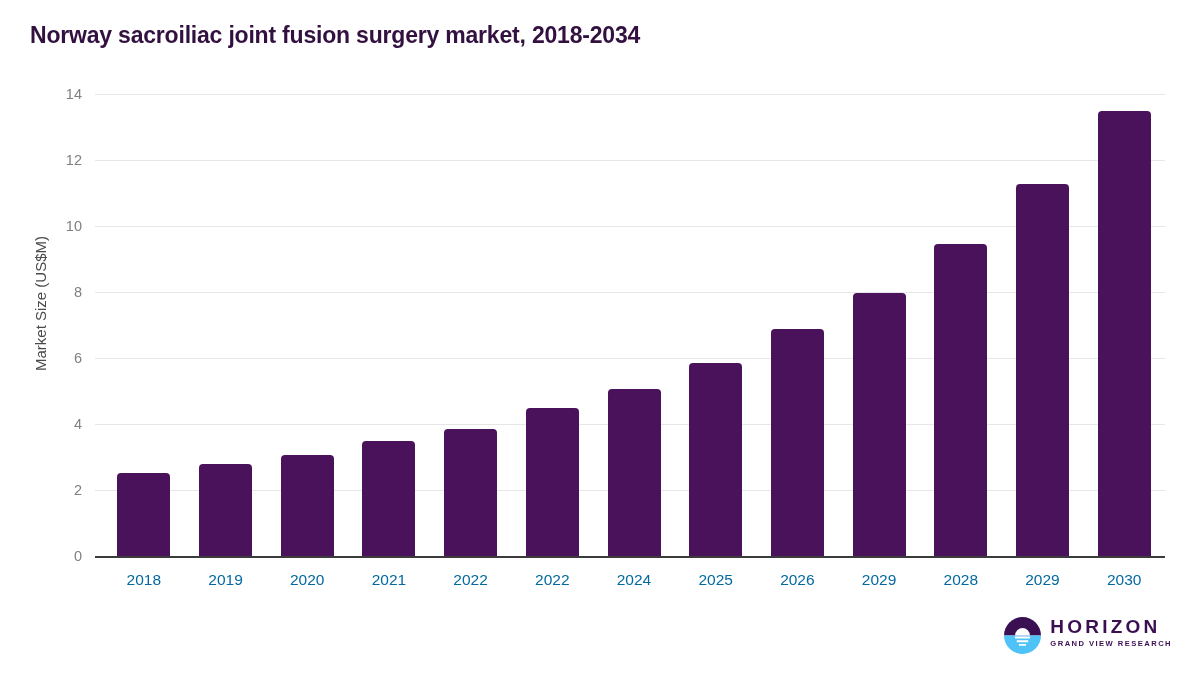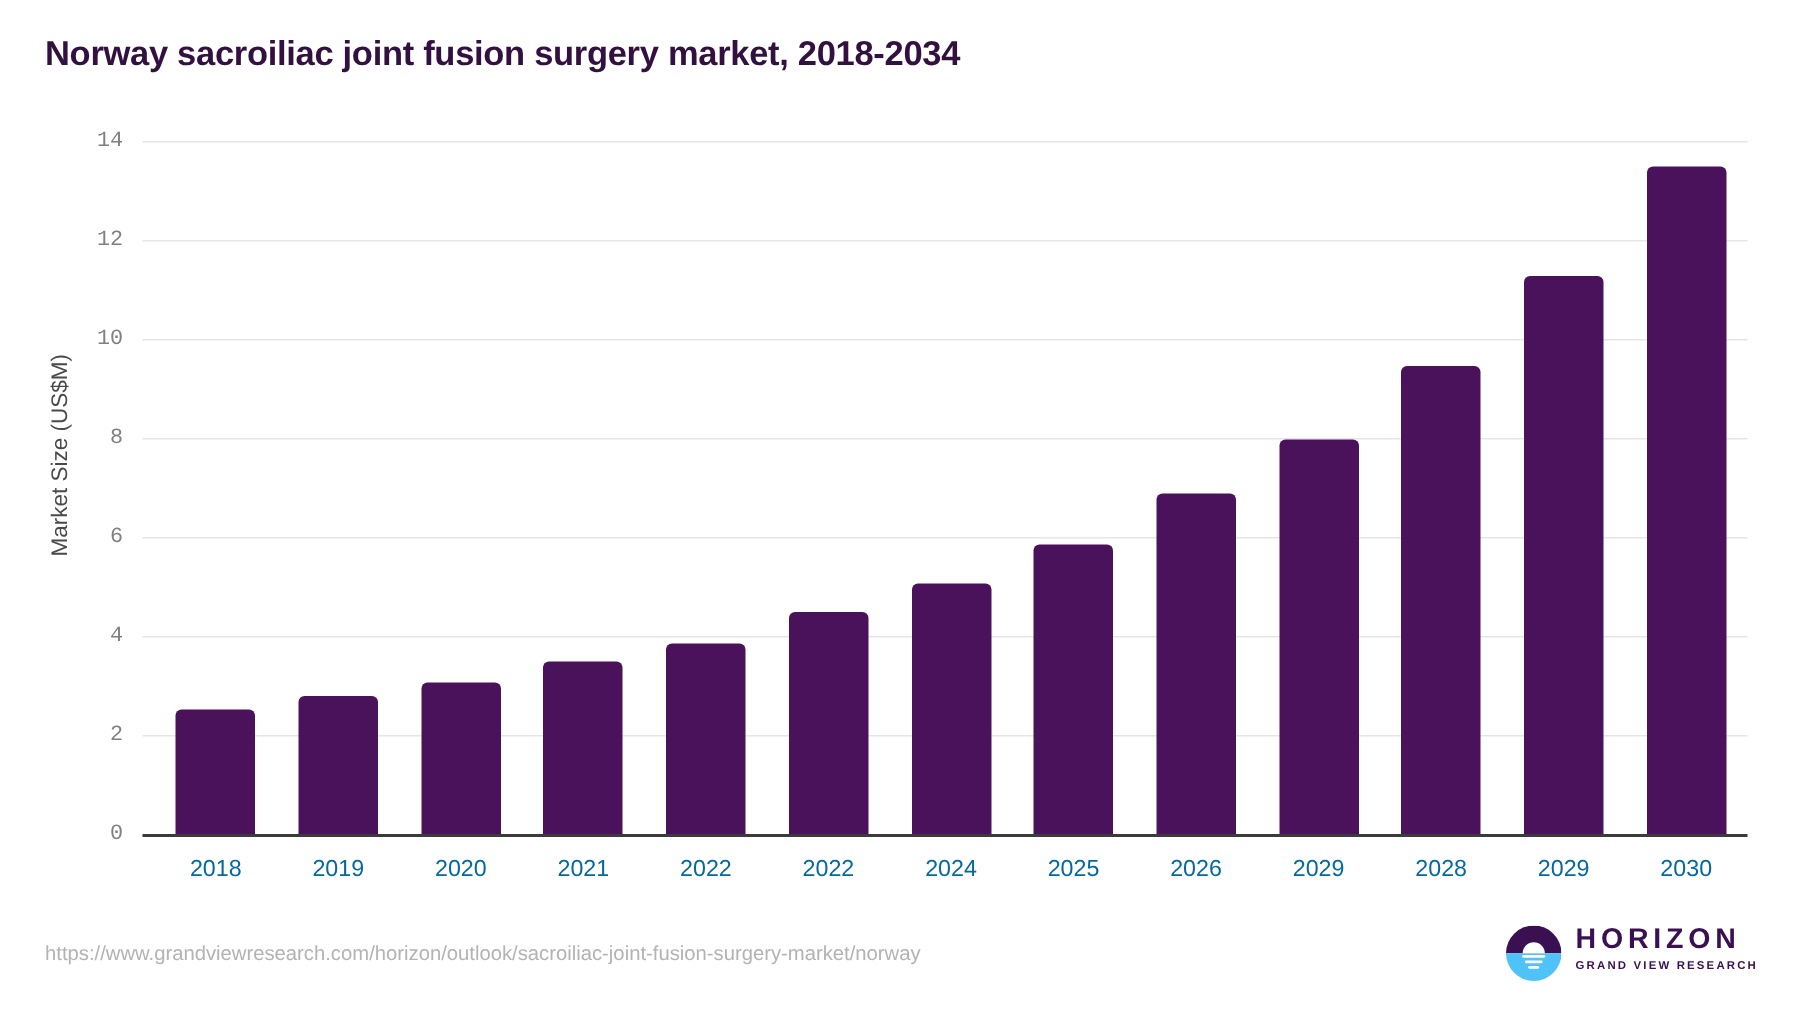--- a/index.html
+++ b/index.html
@@ -60,21 +60,20 @@
     background: #e6e6e6;
   }
   .ytick-label {
     position: absolute;
     right: 1118px;
     width: 40px;
     text-align: right;
     font-size: 14.5px;
     color: #808080;
     transform: translateY(-50%);
-    font-family: Liberation Mono, monospace;
   }
   #axis-baseline {
     position: absolute;
     left: 95px;
     width: 1070px;
     height: 2px;
     background: #3b3b3b;
     top: 556px;
   }
   .bar {
@@ -187,21 +186,20 @@
         <div class="xtick-label" style="left: 594px; width: 80px;">2024</div>
         <div class="xtick-label" style="left: 675.692px; width: 80px;">2025</div>
         <div class="xtick-label" style="left: 757.385px; width: 80px;">2026</div>
         <div class="xtick-label" style="left: 839.077px; width: 80px;">2029</div>
         <div class="xtick-label" style="left: 920.769px; width: 80px;">2028</div>
         <div class="xtick-label" style="left: 1002.46px; width: 80px;">2029</div>
         <div class="xtick-label" style="left: 1084.15px; width: 80px;">2030</div>
       </div>
   </div>
 
-  <div id="source-url">https://www.grandviewresearch.com/horizon/outlook/sacroiliac-joint-fusion-surgery-market/norway</div>
 
   <div id="logo">
     <svg id="logo-mark" viewBox="0 0 100 100">
       <defs>
         <clipPath id="circ">
             <circle cx="50" cy="50" r="50"></circle>
           </clipPath>
       </defs>
       <g clip-path="url(#circ)">
         <rect x="0" y="0" width="100" height="50" fill="#3b1053"></rect>

